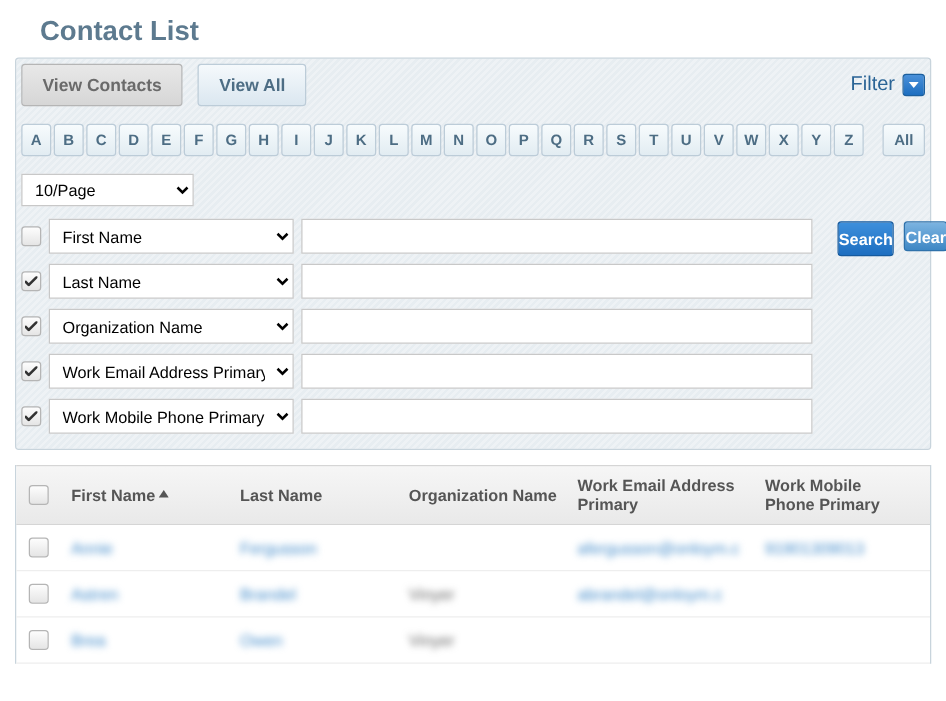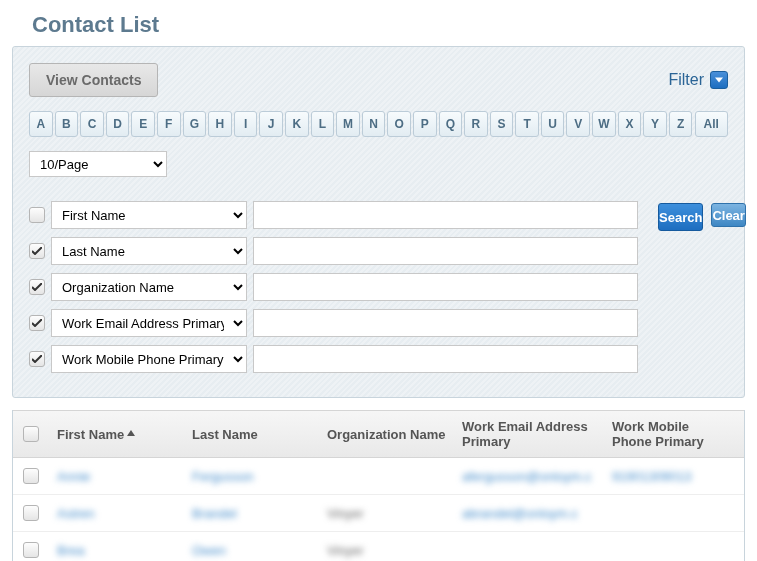--- a/index.html
+++ b/index.html
@@ -16,21 +16,21 @@
   font-size: 22px;
   font-weight: bold;
   color: #5d7a8f;
   padding: 12px 32px 8px;
 }
 .panel {
   margin: 0 12px 12px;
   border: 1px solid #c8d4dc;
   border-radius: 3px;
   background: repeating-linear-gradient(135deg, #eef2f5, #eef2f5 2px, #e7edf1 2px, #e7edf1 4px);
-  padding: 16px;
+  padding: 4px;
 }
 .tab-row { display: flex; align-items: center; margin-bottom: 14px; }
 .tab-btn {
   background: linear-gradient(#f5f9fc, #dbe7f0);
   border: 1px solid #bcccd8;
   border-radius: 3px;
   padding: 8px 16px;
   margin-right: 12px;
   color: #4d6d84;
   font-weight: bold;
@@ -65,21 +65,21 @@
   cursor: pointer;
   display: flex; align-items: center; justify-content: center;
 }
 .alpha-all { width: 34px; margin-left: auto; }
 .page-size {
   width: 138px; height: 26px;
   background: #fff;
   border: 1px solid #c8c8c8;
   font-size: 13px;
   padding: 0 6px;
-  margin-bottom: 24px;
+  margin-bottom: 10px;
 }
 .search-grid { display: flex; gap: 20px; }
 .search-left { flex: 1; }
 .search-row { display: flex; align-items: center; gap: 6px; margin-bottom: 8px; }
 .chk-box {
   width: 16px; height: 16px;
   border: 1px solid #b5b5b5;
   border-radius: 3px;
   background: linear-gradient(#fdfdfd, #e5e5e5);
   display: flex; align-items: center; justify-content: center;
@@ -156,20 +156,21 @@
 </style>
 </head>
 <body>
 
 <div class="page-title">Contact List</div>
 
 <div class="panel">
 
   <div class="tab-row">
       <button class="tab-btn active">View Contacts</button>
+      <button class="tab-btn">View All</button>
 
     <div class="filter-wrap">
       <span class="filter-label">Filter</span>
       <span class="filter-toggle">
         <svg viewBox="0 0 10 6">
             <path d="M0 0 L5 6 L10 0 Z" fill="#fff"></path>
           </svg>
       </span>
     </div>
   </div>

